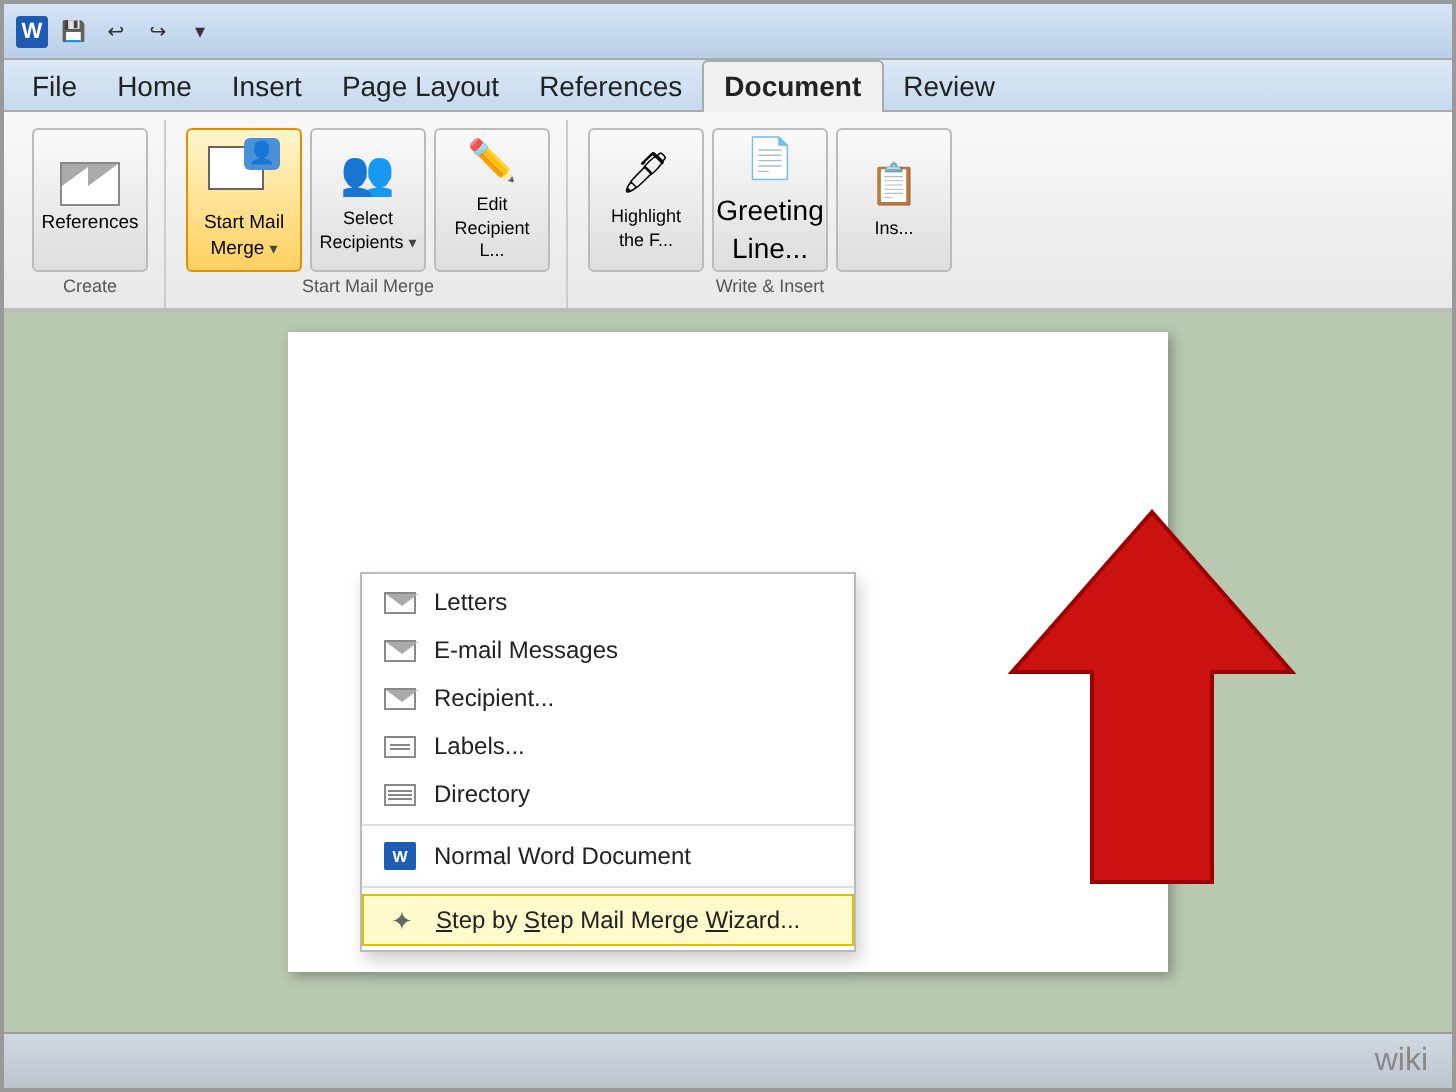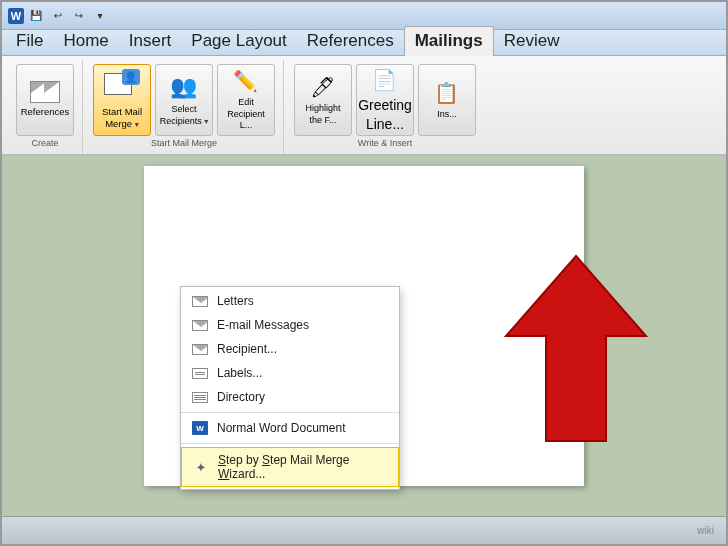--- a/index.html
+++ b/index.html
@@ -56,21 +56,21 @@
     .ribbon-tabs {
       height: 26px;
       background: linear-gradient(to bottom, #dce9f5, #c5d9ee);
       display: flex;
       align-items: flex-end;
       padding: 0 4px;
       border-bottom: 1px solid #aaa;
     }
     .tab {
       padding: 4px 10px;
-      font-size: 17px;
+      font-size: 14px;
       color: #222;
       cursor: pointer;
       border-radius: 3px 3px 0 0;
       background: transparent;
       border: none;
     }
     .tab.active {
       background: #f0f0f0;
       border: 1px solid #aaa;
       border-bottom: none;
@@ -182,21 +182,21 @@
       height: 320px;
       background: white;
       box-shadow: 2px 2px 6px rgba(0,0,0,0.3);
     }
 
     
     .dropdown-menu {
       position: absolute;
       top: 130px;
       left: 178px;
-      width: 220px;
+      width: 248px;
       background: white;
       border: 1px solid #bbb;
       box-shadow: 2px 4px 8px rgba(0,0,0,0.2);
       z-index: 100;
       padding: 2px 0;
     }
     .menu-item {
       display: flex;
       align-items: center;
       padding: 5px 10px;
@@ -292,21 +292,21 @@
       border-top: 1px solid #999;
       display: flex;
       align-items: center;
       justify-content: flex-end;
       padding: 0 12px;
       font-size: 11px;
       color: #222;
       gap: 4px;
     }
     .footer-wiki {
-      color: #888; font-size: 10px;
+      color: #888; font-size: 16px;
     }
     .footer-title {
       font-weight: bold; font-size: 11px;
       color: #222;
     }
 
     
     .icon-box {
       display: flex; align-items: center; justify-content: center;
     }
@@ -350,21 +350,21 @@
       <button class="qa-btn">▾</button>
     </div>
   </div>
 
   <div class="ribbon-tabs">
     <button class="tab">File</button>
     <button class="tab">Home</button>
     <button class="tab">Insert</button>
     <button class="tab">Page Layout</button>
     <button class="tab">References</button>
-    <button class="tab active">Mailings</button>
+    <button class="tab active">Document</button>
     <button class="tab">Review</button>
   </div>
 
   <div class="ribbon">
 
     <div class="ribbon-group">
       <div class="group-items">
         <div class="ribbon-btn-large">
           <div class="icon-box">
             <div class="env-icon"></div>

